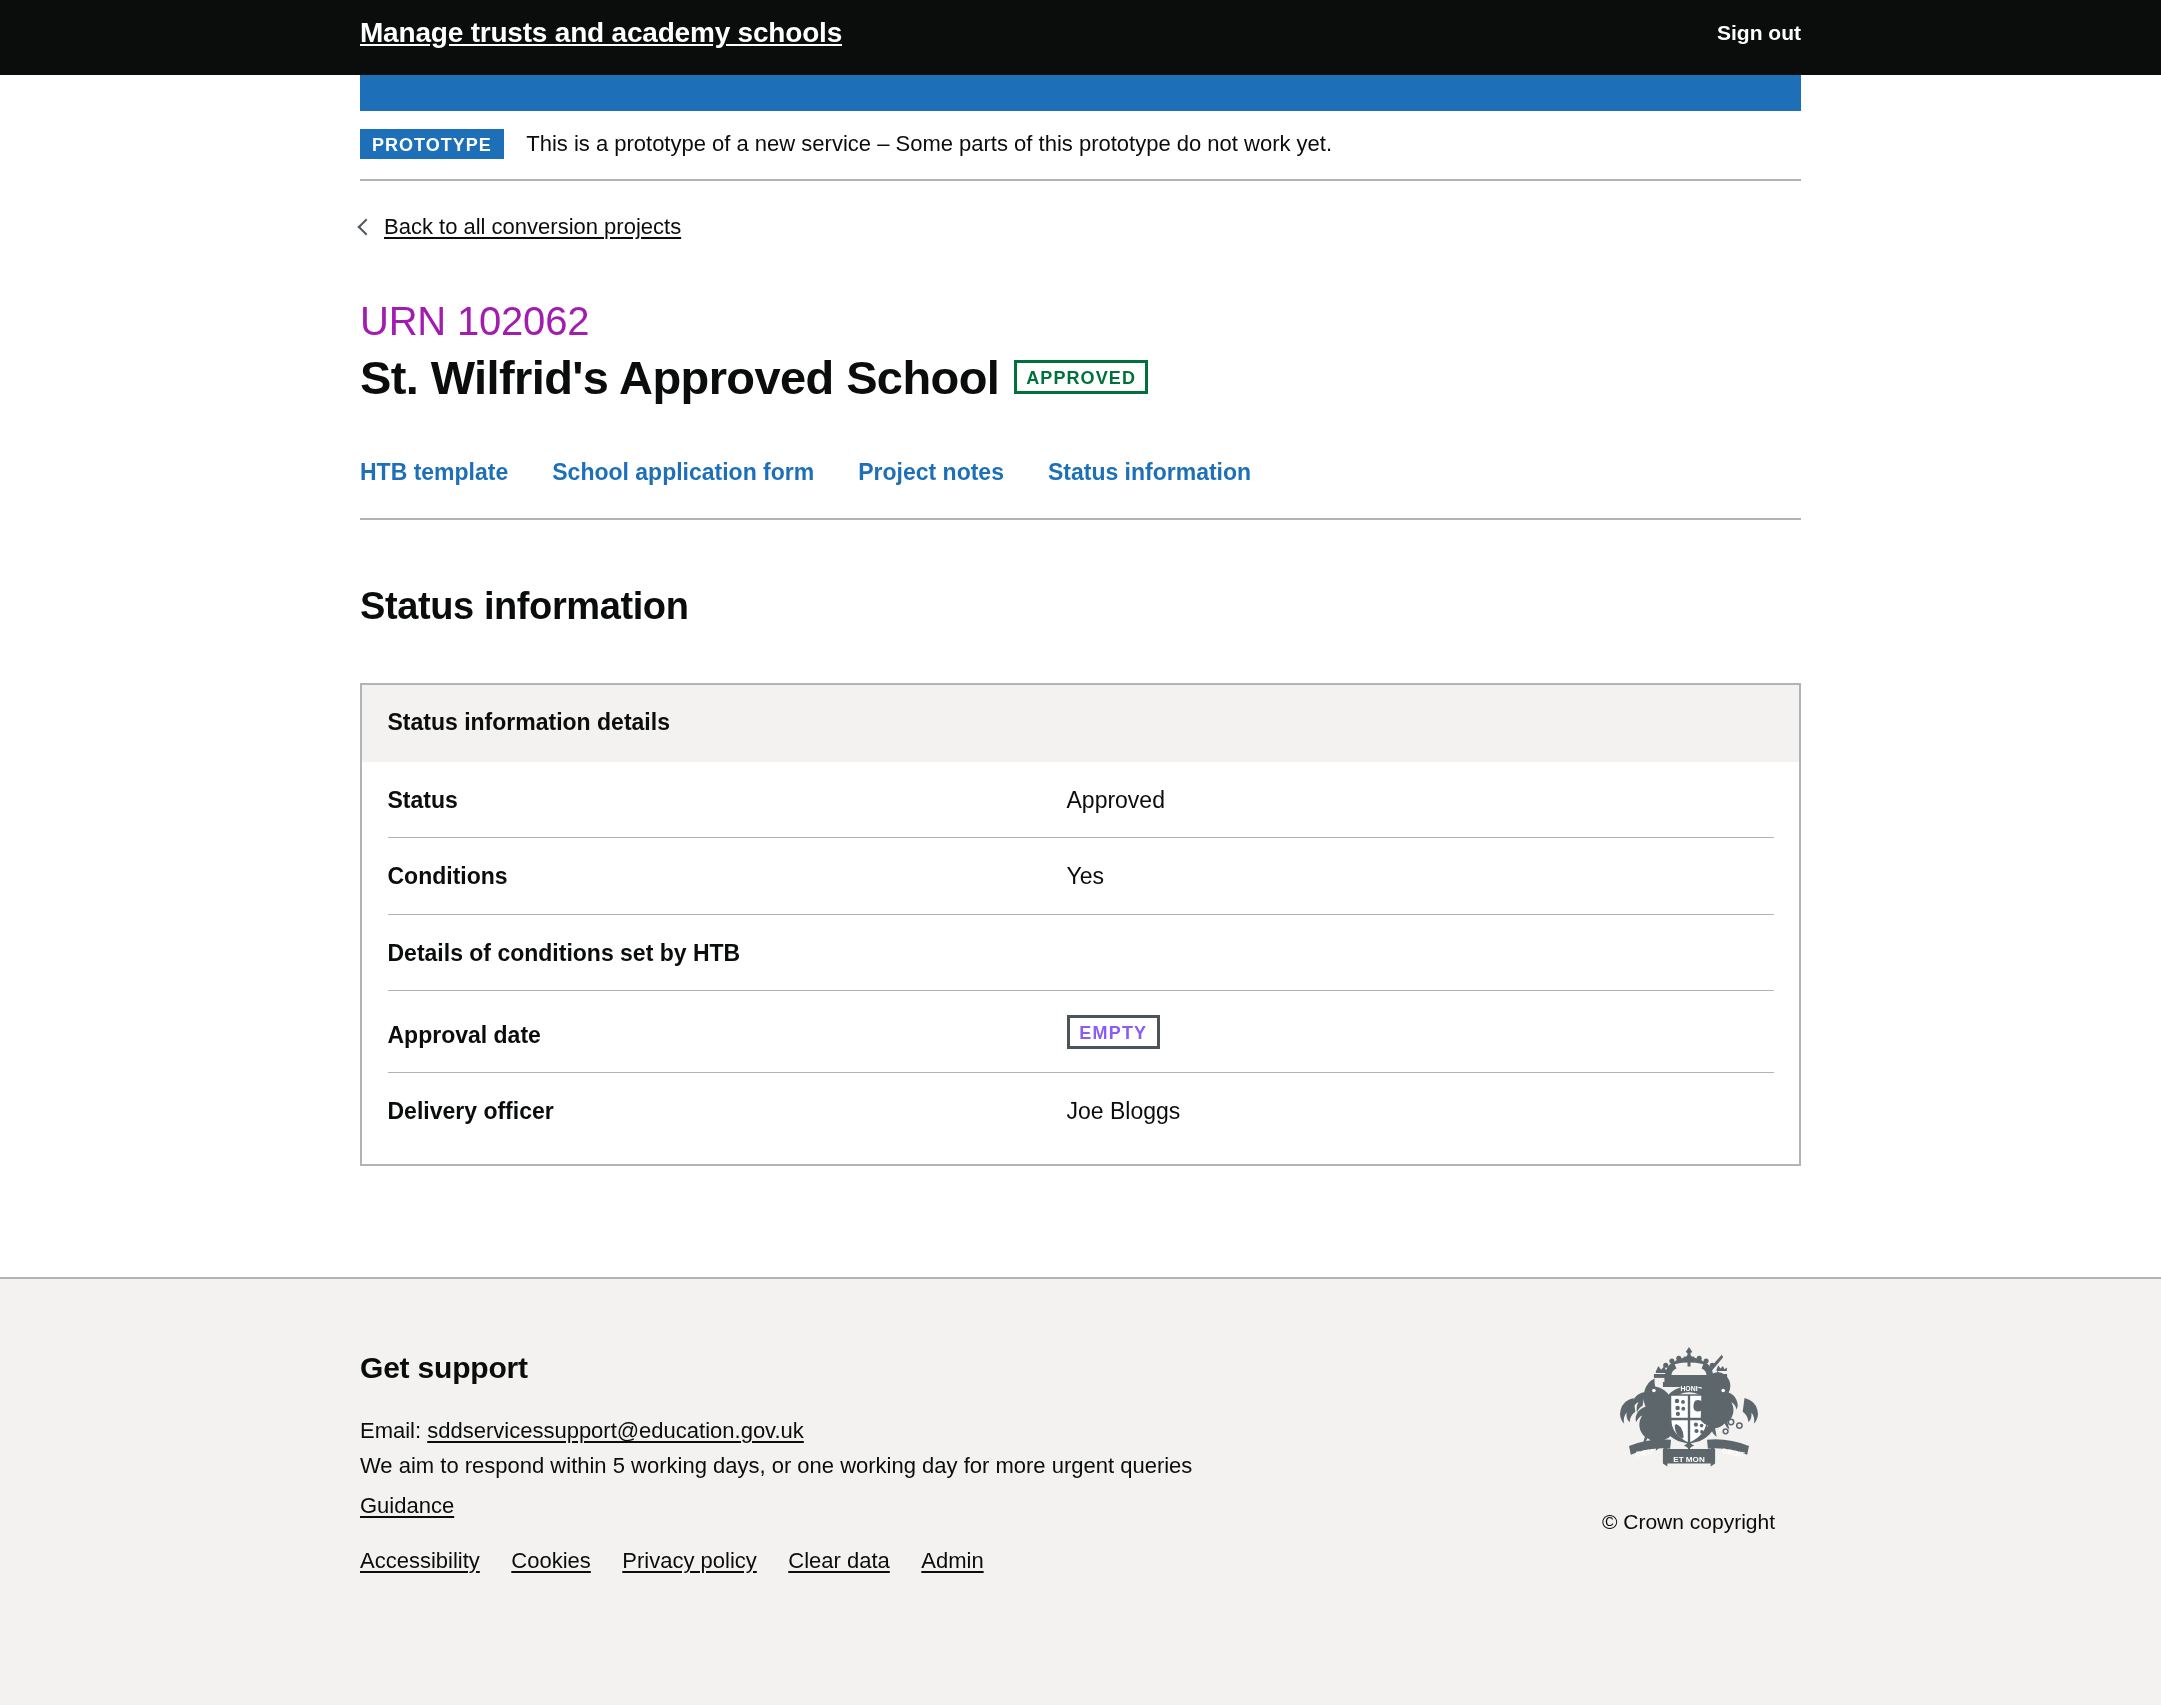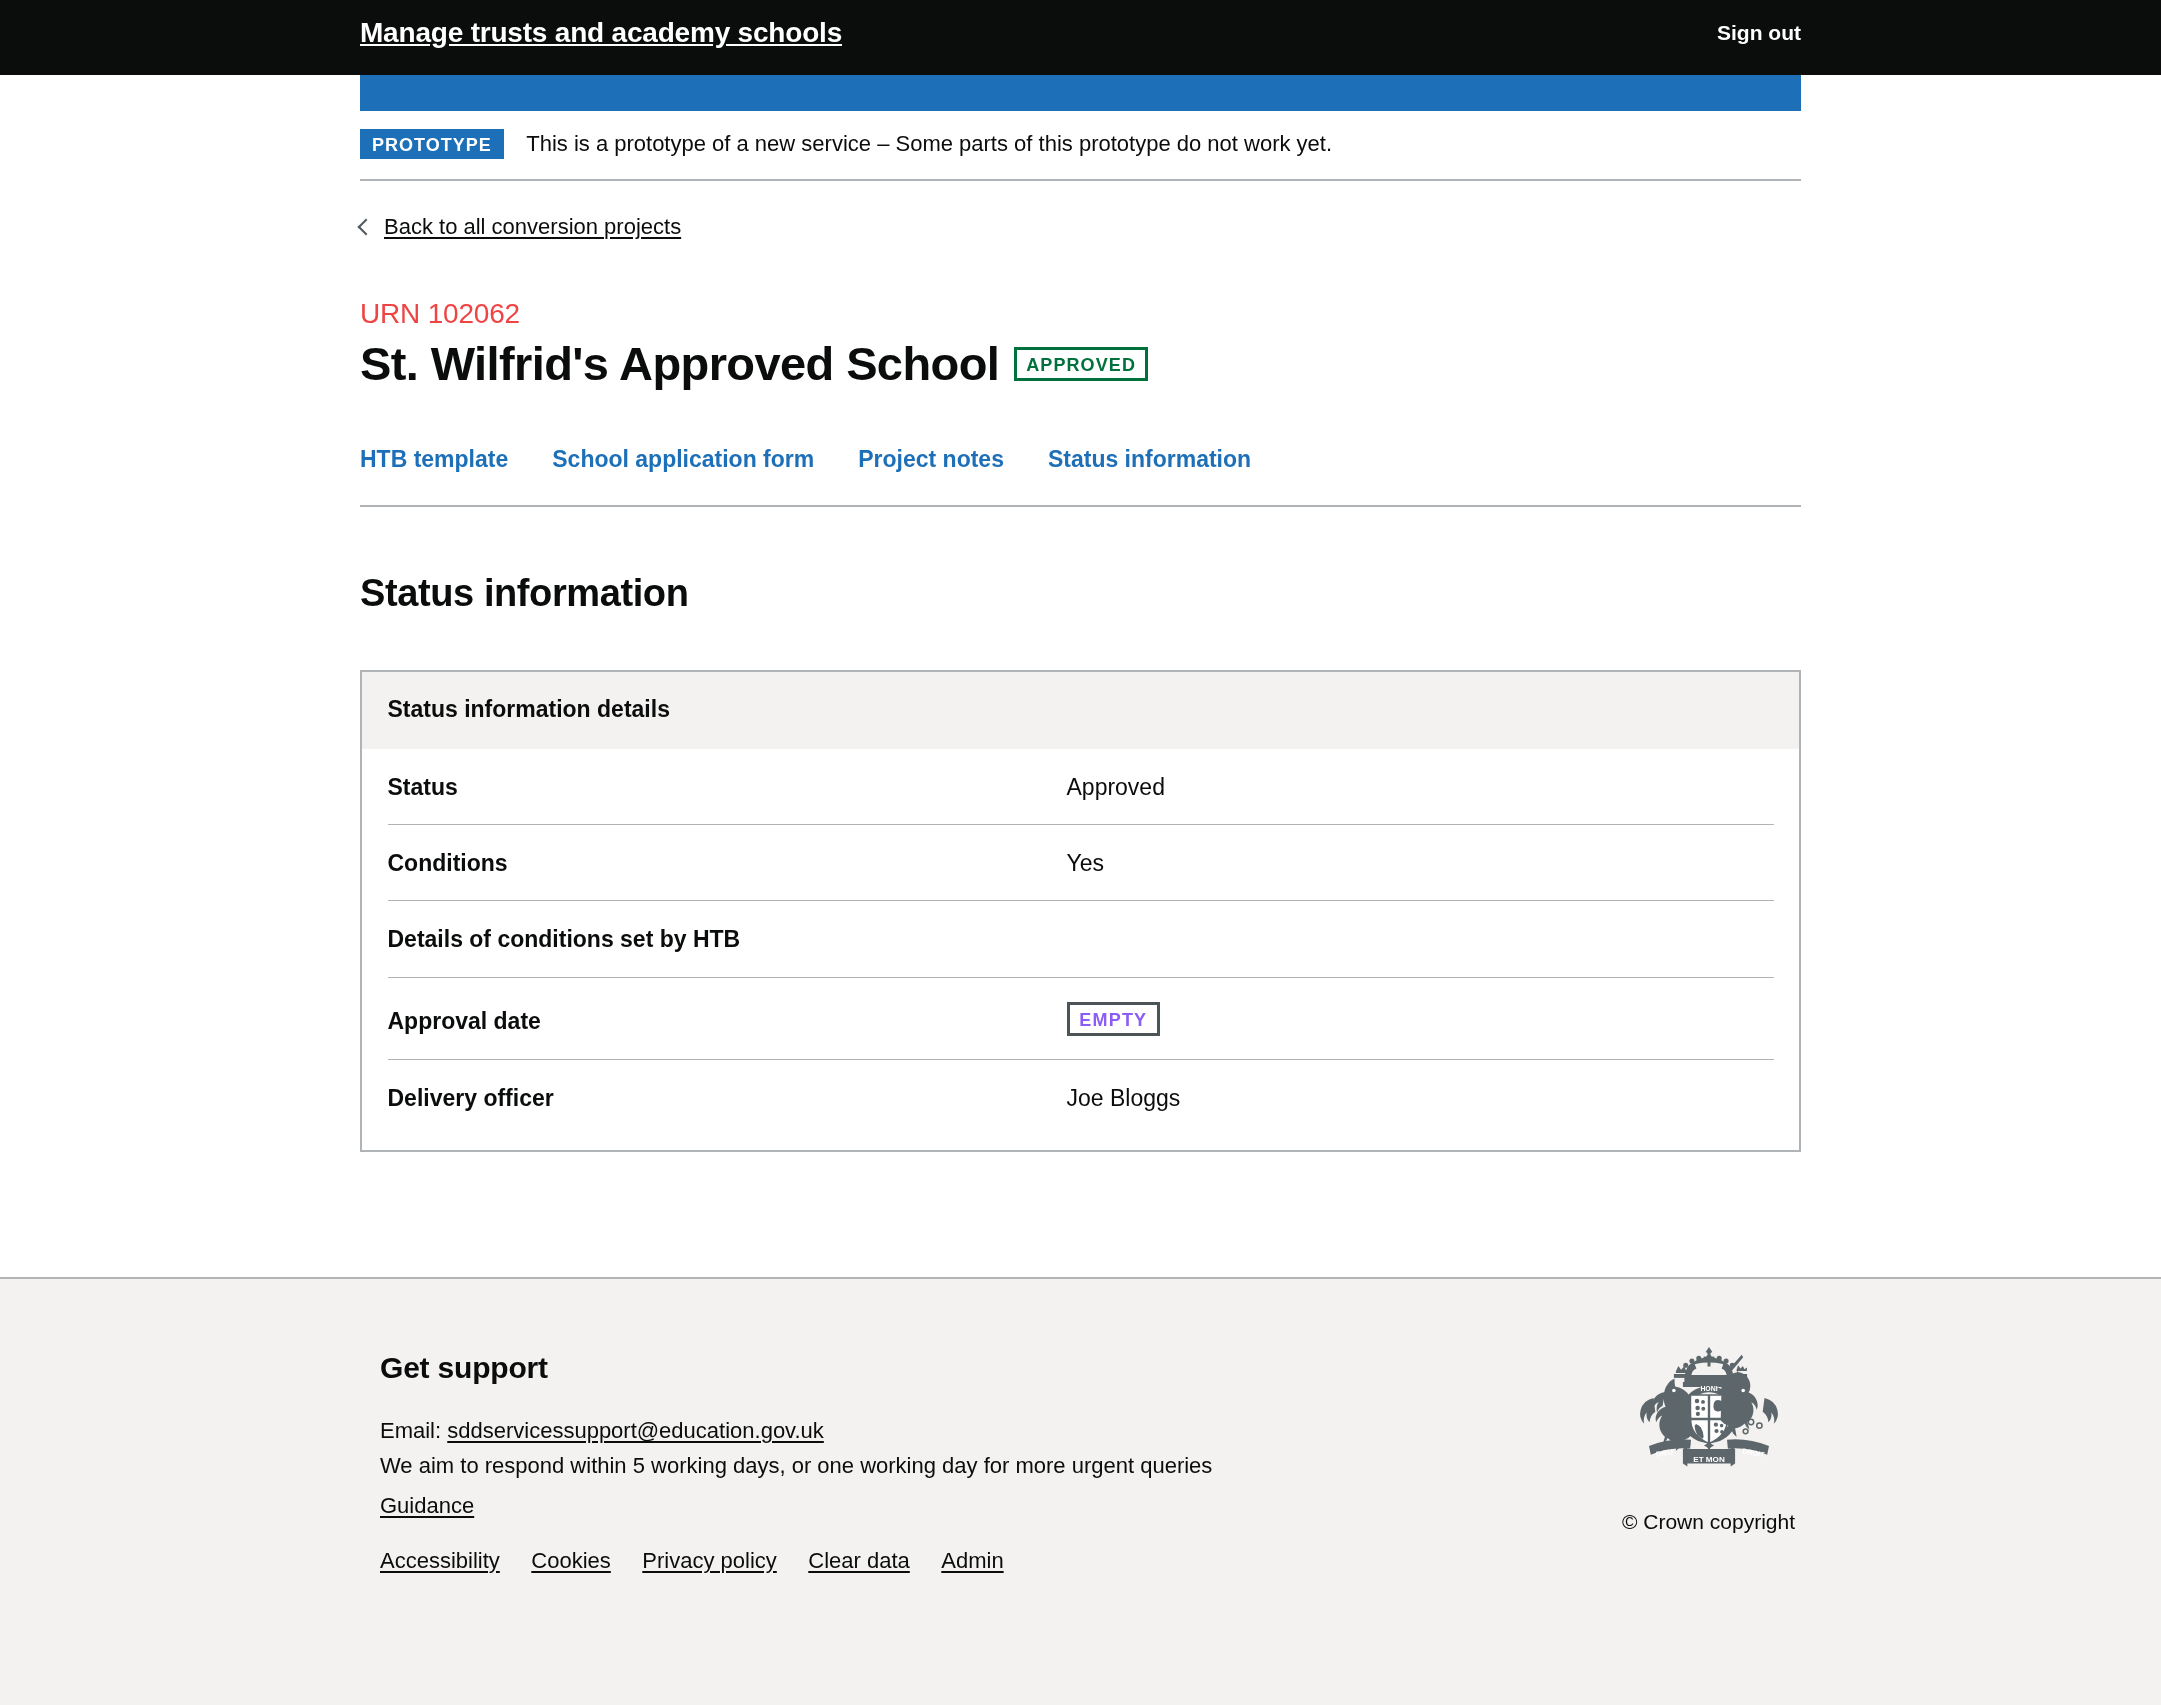--- a/index.html
+++ b/index.html
@@ -123,22 +123,22 @@
     text-decoration: underline;
     text-underline-offset: 3px;
     text-decoration-thickness: 1.5px;
   }
 
   
   .title-block {
     padding-top: 59px;
   }
   .caption {
-    font-size: 28px;
-    color: #ef4444;
+    font-size: 40px;
+    color: #a21caf;
     line-height: 1.1;
     letter-spacing: -0.2px;
     margin-top: 44px;
   }
   .heading-row {
     display: flex;
     align-items: flex-end;
     margin-top: 9px;
   }
   .page-heading {
@@ -251,21 +251,20 @@
 
   
   .footer {
     position: absolute;
     top: 1277px;
     left: 0;
     width: 2161px;
     height: 428px;
     background: #f3f2f1;
     border-top: 2.3px solid #b1b4b6;
-    padding-left: 20px;
   }
   .footer-inner {
     position: relative;
     width: 1441px;
     margin-left: 360px;
     padding-top: 72px;
   }
   .footer-heading {
     font-size: 30px;
     font-weight: 700;

